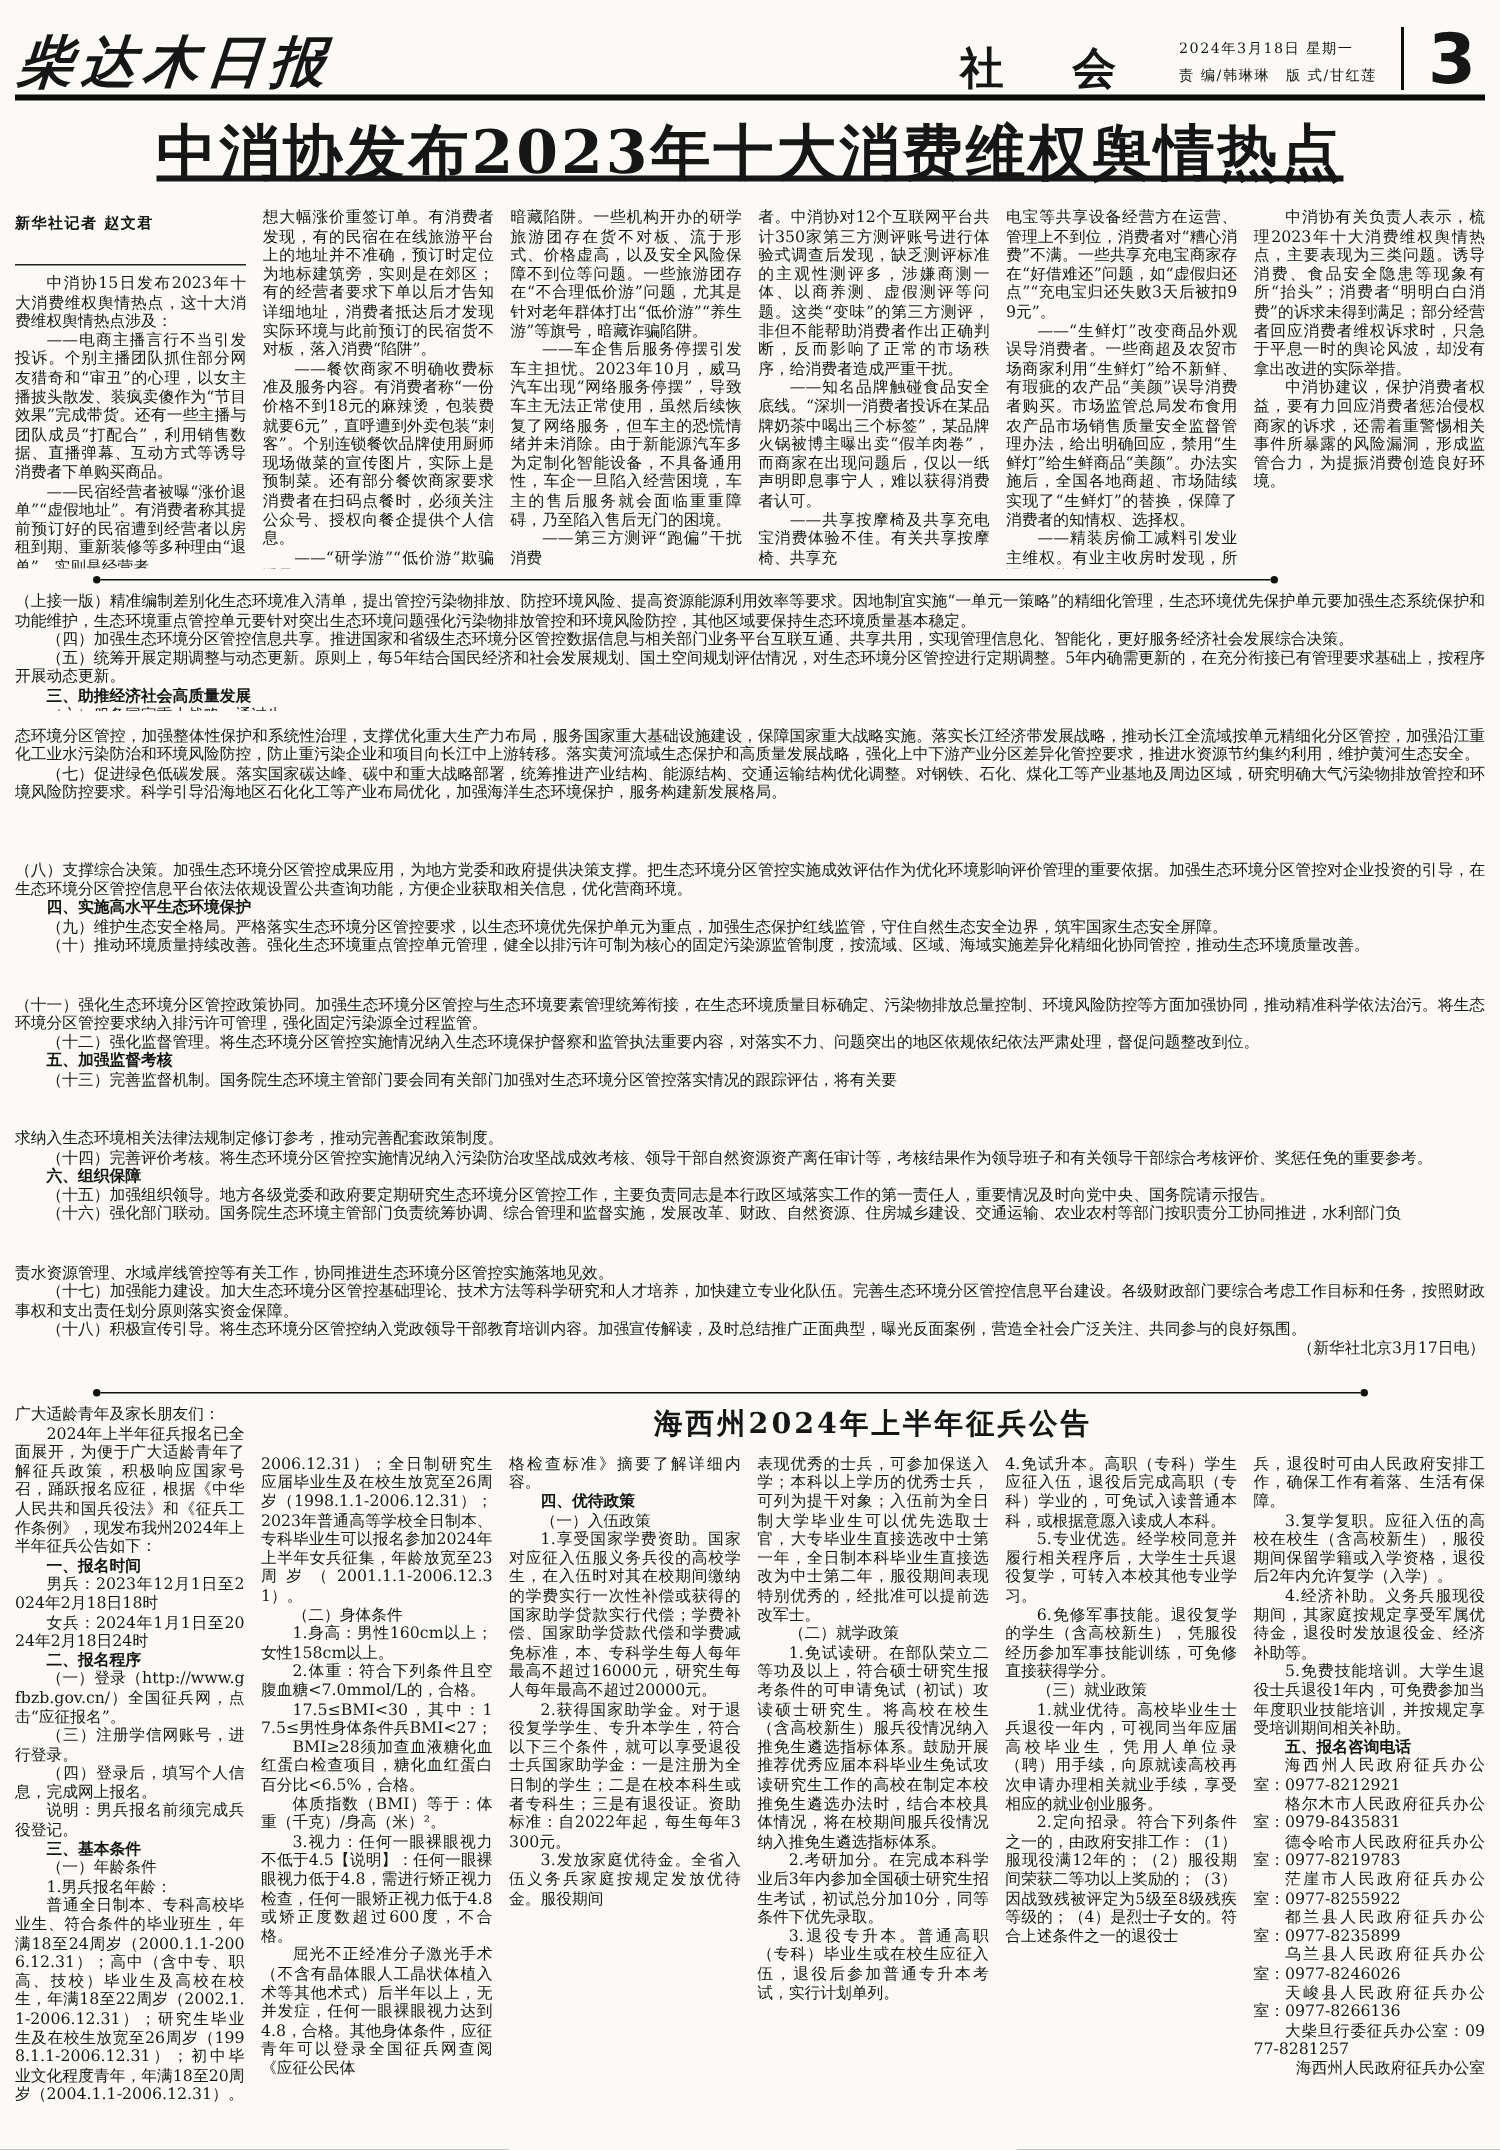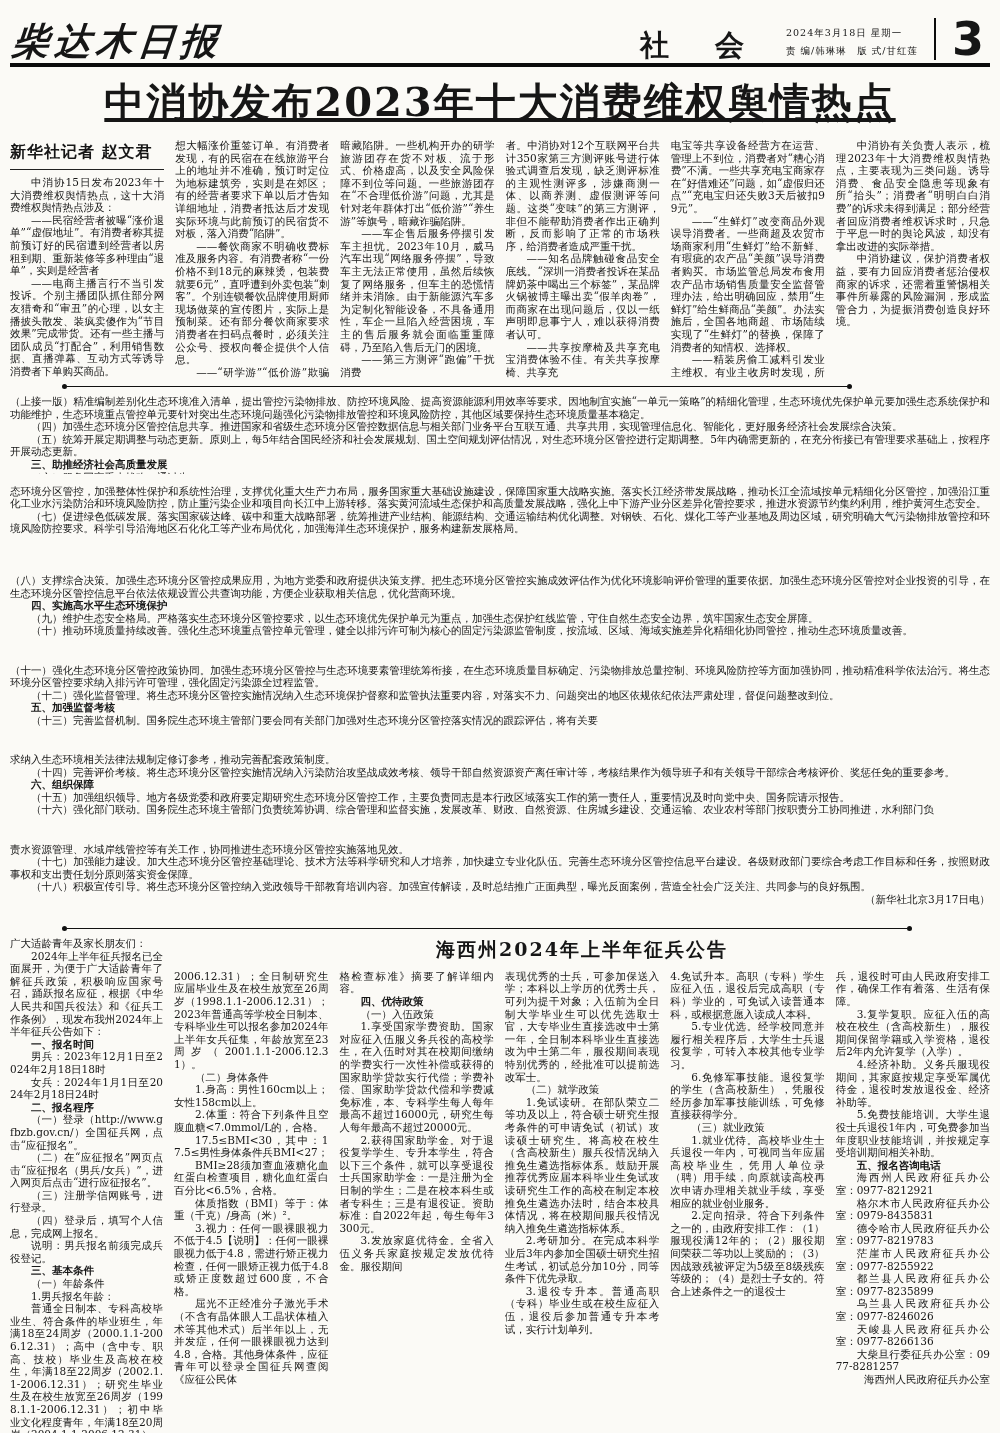--- a/index.html
+++ b/index.html
@@ -23,21 +23,21 @@
   .sub-headline { text-align:center; font-size:19px; font-weight:900; letter-spacing:2px; margin:2px 0 10px; line-height:1.1; }
   
   .band { display:flex; gap:11px; overflow:hidden; }
   .top-band { height:240px; }
   .mid-band { height:526px;flex-direction:column; }
   .col { flex:1 1 0; min-width:0; overflow:hidden; }
   .para { font-size:10.5px; line-height:12.6px; margin:0; text-align:justify; text-indent:2em; word-break:break-all; }
   .noindent { text-indent:0; }
   .subhead { font-weight:bold; }
   .credit { text-align:right; text-indent:0; }
-  .byline { font-size:16px; font-weight:bold; padding:3px 0 6px; margin-bottom:6px; border-bottom:1px solid #222; letter-spacing:1px; }
+  .byline { font-size:10px; font-weight:bold; padding:3px 0 20px; margin-bottom:6px; border-bottom:1px solid #222; letter-spacing:1px; }
   
   .dot-rule { display:flex; align-items:center; width:790px; margin:5px 0 6px 52px; }
   .dot-rule .dot { width:5px; height:5px; background:#111; border-radius:50%; flex:none; }
   .dot-rule .line { flex:1; height:1.5px; background:#111; }
   .dot-rule.wide { width:850px; }
   
   .bottom-band { display:flex; gap:11px; height:502px; margin-top:6px; }
   .bottom-col-first { width:153px; flex:none; overflow:hidden; }
   .bottom-right { flex:1; display:flex; flex-direction:column; min-width:0; }
   .bottom-cols { display:flex; gap:11px; flex:1; overflow:hidden; }
@@ -61,22 +61,22 @@
   </header>
   <div class="header-rule"></div>
 
   <h1 class="main-headline">中消协发布2023年十大消费维权舆情热点</h1>
 
   <section class="band top-band">
     <div class="col">
       <div class="byline">新华社记者 赵文君</div>
       <div>
           <p class="para">中消协15日发布2023年十大消费维权舆情热点，这十大消费维权舆情热点涉及：</p>
+          <p class="para">——电商主播言行不当引发投诉。个别主播团队抓住部分网友猎奇和“审丑”的心理，以女主播披头散发、装疯卖傻作为“节目效果”完成带货。还有一些主播与团队成员“打配合”，利用销售数据、直播弹幕、互动方式等诱导消费者下单购买商品。</p>
           <p class="para">——民宿经营者被曝“涨价退单”“虚假地址”。有消费者称其提前预订好的民宿遭到经营者以房租到期、重新装修等多种理由“退单”，实则是经营者</p>
-          <p class="para">——电商主播言行不当引发投诉。个别主播团队抓住部分网友猎奇和“审丑”的心理，以女主播披头散发、装疯卖傻作为“节目效果”完成带货。还有一些主播与团队成员“打配合”，利用销售数据、直播弹幕、互动方式等诱导消费者下单购买商品。</p>
         </div>
     </div>
     <div class="col">
         <p class="para noindent">想大幅涨价重签订单。有消费者发现，有的民宿在在线旅游平台上的地址并不准确，预订时定位为地标建筑旁，实则是在郊区；有的经营者要求下单以后才告知详细地址，消费者抵达后才发现实际环境与此前预订的民宿货不对板，落入消费“陷阱”。</p>
         <p class="para">——餐饮商家不明确收费标准及服务内容。有消费者称“一份价格不到18元的麻辣烫，包装费就要6元”，直呼遭到外卖包装“刺客”。个别连锁餐饮品牌使用厨师现场做菜的宣传图片，实际上是预制菜。还有部分餐饮商家要求消费者在扫码点餐时，必须关注公众号、授权向餐企提供个人信息。</p>
         <p class="para">——“研学游”“低价游”欺骗诱导</p>
       </div>
     <div class="col">
         <p class="para noindent">暗藏陷阱。一些机构开办的研学旅游团存在货不对板、流于形式、价格虚高，以及安全风险保障不到位等问题。一些旅游团存在“不合理低价游”问题，尤其是针对老年群体打出“低价游”“养生游”等旗号，暗藏诈骗陷阱。</p>
         <p class="para">——车企售后服务停摆引发车主担忧。2023年10月，威马汽车出现“网络服务停摆”，导致车主无法正常使用，虽然后续恢复了网络服务，但车主的恐慌情绪并未消除。由于新能源汽车多为定制化智能设备，不具备通用性，车企一旦陷入经营困境，车主的售后服务就会面临重重障碍，乃至陷入售后无门的困境。</p>
@@ -151,21 +151,20 @@
 
   <section class="bottom-band">
     <div class="bottom-col-first">
         <p class="para noindent">广大适龄青年及家长朋友们：</p>
         <p class="para">2024年上半年征兵报名已全面展开，为便于广大适龄青年了解征兵政策，积极响应国家号召，踊跃报名应征，根据《中华人民共和国兵役法》和《征兵工作条例》，现发布我州2024年上半年征兵公告如下：</p>
         <p class="para subhead">一、报名时间</p>
         <p class="para">男兵：2023年12月1日至2024年2月18日18时</p>
         <p class="para">女兵：2024年1月1日至2024年2月18日24时</p>
         <p class="para subhead">二、报名程序</p>
         <p class="para">（一）登录（http://www.gfbzb.gov.cn/）全国征兵网，点击“应征报名”。</p>
-        <p class="para">（二）在“应征报名”网页点击“应征报名（男兵/女兵）”，进入网页后点击“进行应征报名”。</p>
         <p class="para">（三）注册学信网账号，进行登录。</p>
         <p class="para">（四）登录后，填写个人信息，完成网上报名。</p>
         <p class="para">说明：男兵报名前须完成兵役登记。</p>
         <p class="para subhead">三、基本条件</p>
         <p class="para">（一）年龄条件</p>
         <p class="para">1.男兵报名年龄：</p>
         <p class="para">普通全日制本、专科高校毕业生、符合条件的毕业班生，年满18至24周岁（2000.1.1-2006.12.31）；高中（含中专、职高、技校）毕业生及高校在校生，年满18至22周岁（2002.1.1-2006.12.31）；研究生毕业生及在校生放宽至26周岁（1998.1.1-2006.12.31）；初中毕业文化程度青年，年满18至20周岁（2004.1.1-2006.12.31）。</p>
       </div>
     <div class="bottom-right">
       <h2 class="sub-headline">海西州2024年上半年征兵公告</h2>

